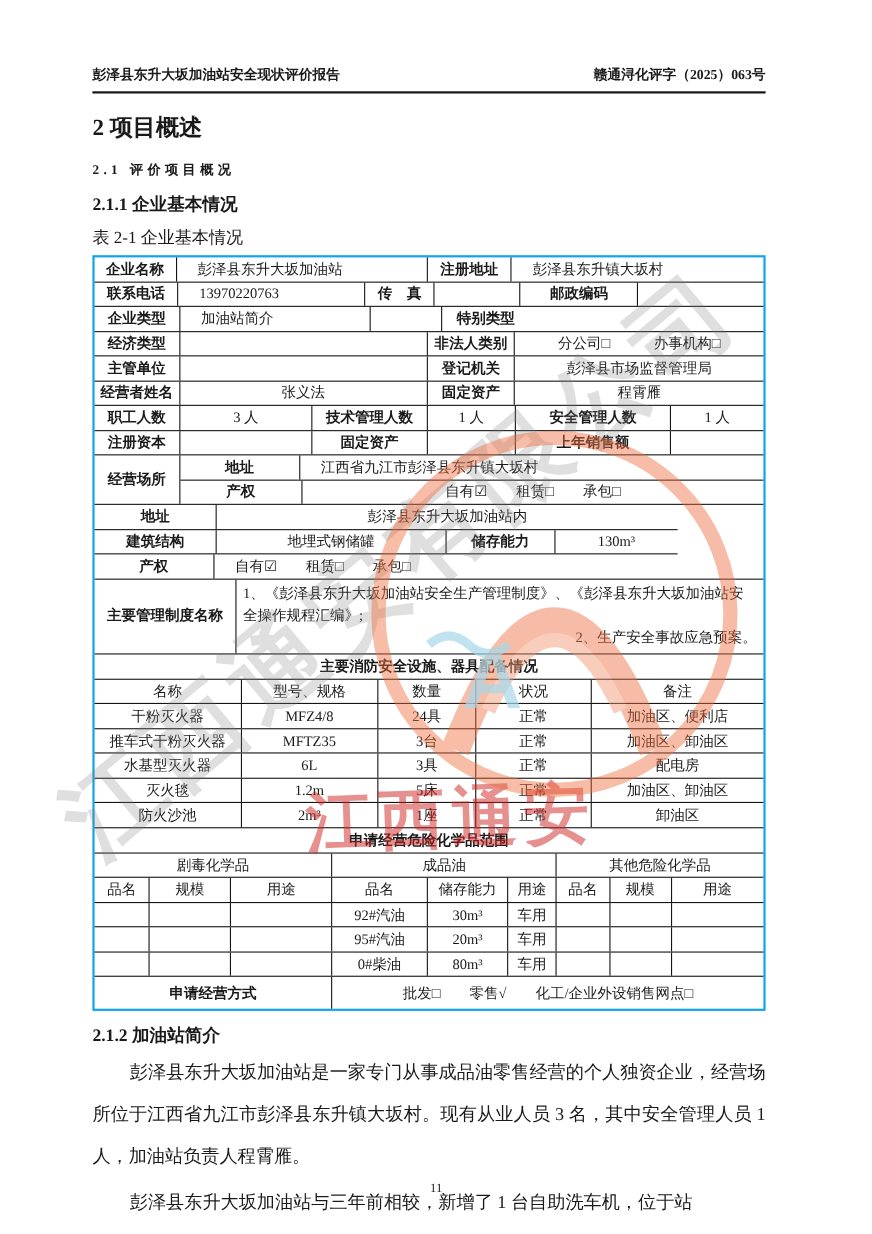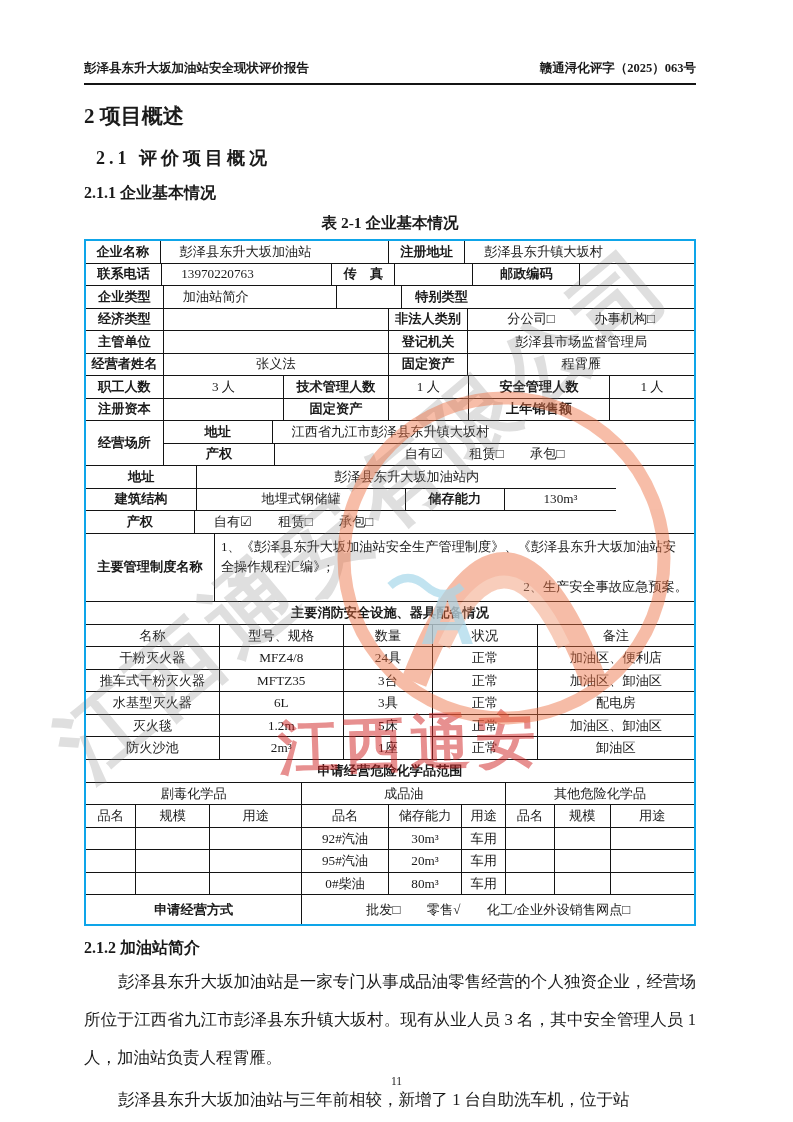--- a/index.html
+++ b/index.html
@@ -5,23 +5,23 @@
   html,body{margin:0;padding:0;background:#e8e8e8;}
   .page{position:relative;width:793px;height:1122px;background:#ffffff;margin:0 auto;
         font-family:"Liberation Serif",serif;color:#1a1a1a;overflow:hidden;}
   .content{position:absolute;left:84px;top:0;width:612px;z-index:1;}
   .running-head{display:flex;justify-content:space-between;align-items:flex-end;
         padding-top:60px;padding-bottom:6px;border-bottom:2px solid #141414;
         font-size:12.5px;font-weight:bold;}
   .rh-left{font-family:"Liberation Sans",sans-serif;}
   .rh-right{font-family:"Liberation Serif",serif;}
   .h1{font-size:21px;font-weight:bold;margin:17px 0 0 0;}
-  .h2{font-size:18px;font-weight:bold;margin:16px 0 0 12px;letter-spacing:4px;}
+  .h2{font-size:12px;font-weight:bold;margin:16px 0 0 0;letter-spacing:4px;}
   .h3{font-size:16px;font-weight:bold;margin:13px 0 0 0;}
-  .tbl-title{text-align:center;font-size:15.5px;font-weight:bold;margin:9px 0 5px 0;}
+  .tbl-title{font-size:15.5px;font-weight:normal;margin:9px 0 5px 0;}
   .tbl{border:2px solid #0ea5e9;font-size:13.2px;line-height:1.2;}
   .tr{display:flex;border-bottom:1px solid #141414;min-height:21.5px;}
   .tr:last-child{border-bottom:0;}
   .td{display:flex;align-items:center;justify-content:center;border-right:1px solid #141414;
       padding:0 3px;box-sizing:border-box;text-align:center;}
   .td:last-child{border-right:0;}
   .lbl{font-family:"Liberation Sans",sans-serif;font-weight:bold;}
   .left{justify-content:flex-start;text-align:left;padding-left:6px;margin-left:13px;}
   .subrows{display:flex;flex-direction:column;width:87.2%;}
   .subrow{display:flex;border-bottom:1px solid #141414;min-height:21.5px;flex:1;}

